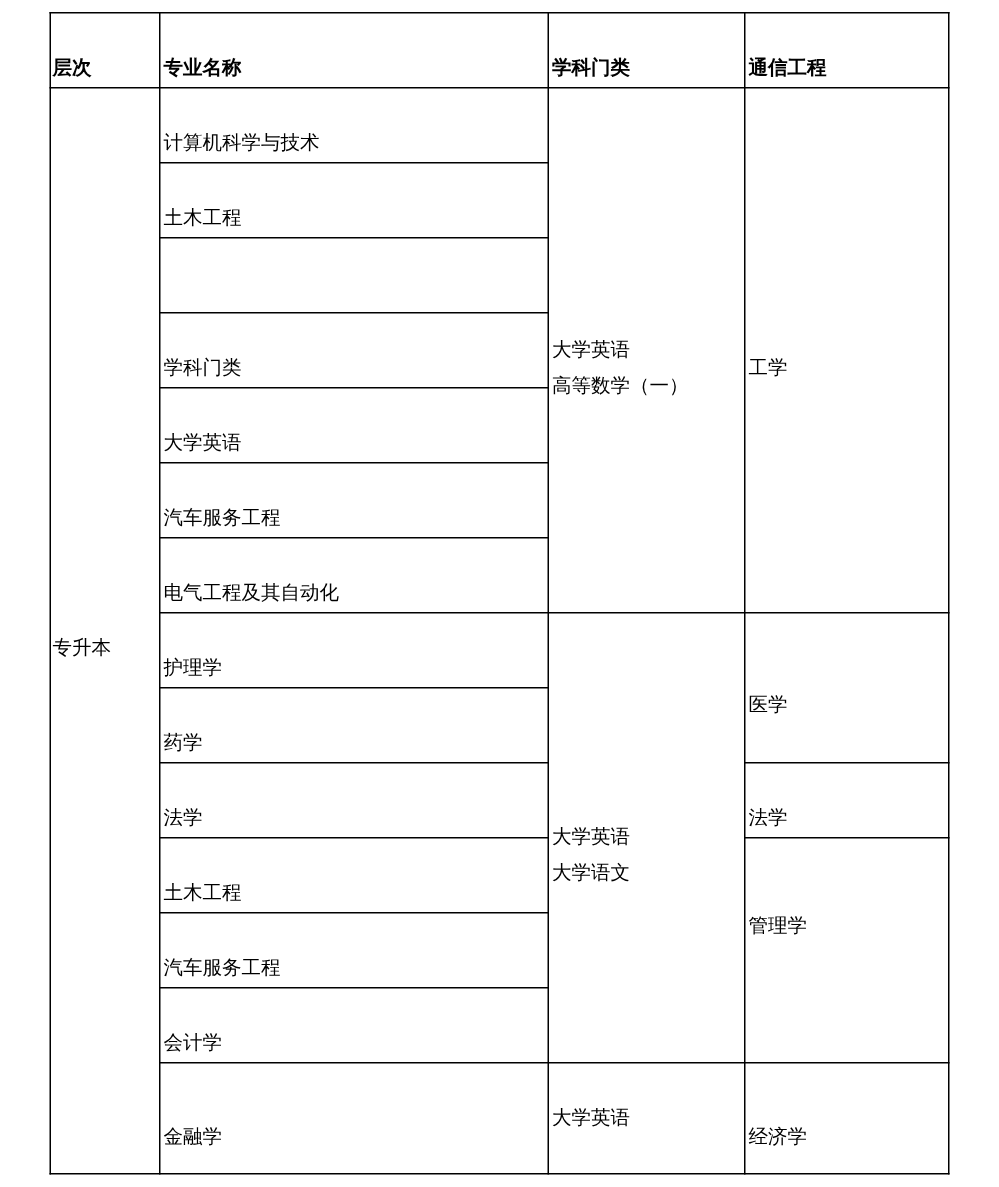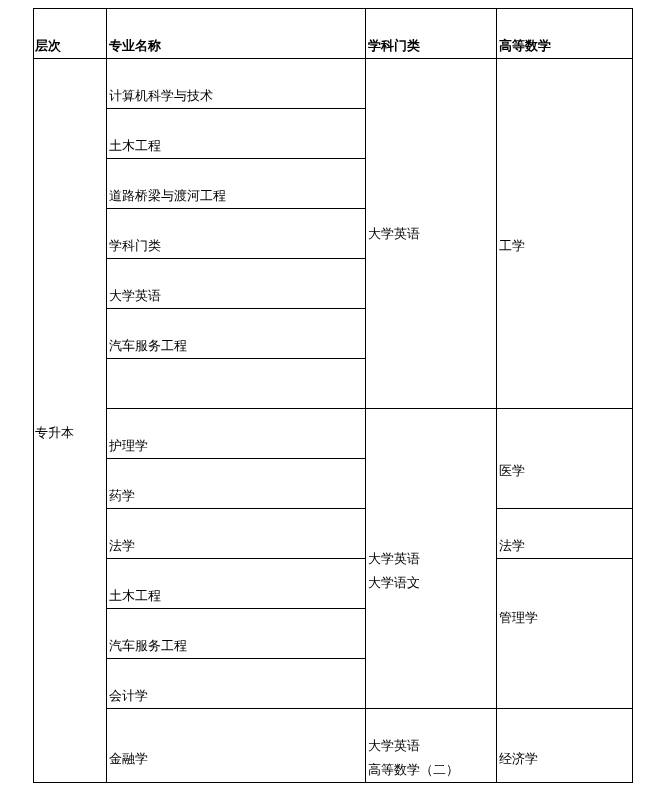--- a/index.html
+++ b/index.html
@@ -37,42 +37,42 @@
   <div class="line" style="left:463px;top:500px;width:137px;height:1px"></div>
   <div class="line" style="left:73px;top:550px;width:260px;height:1px"></div>
   <div class="line" style="left:463px;top:550px;width:137px;height:1px"></div>
   <div class="line" style="left:73px;top:600px;width:260px;height:1px"></div>
   <div class="line" style="left:73px;top:650px;width:260px;height:1px"></div>
   <div class="line" style="left:73px;top:700px;width:527px;height:1px"></div>
 
   <div class="cell hdr" style="left:2px;top:26px">层次</div>
   <div class="cell hdr" style="left:76px;top:26px">专业名称</div>
   <div class="cell hdr" style="left:335px;top:26px">学科门类</div>
-  <div class="cell hdr" style="left:466px;top:26px">高等数学</div>
+  <div class="cell hdr" style="left:466px;top:26px">通信工程</div>
 
   <div class="cell" style="left:2px;top:413px">专升本</div>
 
   <div class="cell" style="left:76px;top:76px">计算机科学与技术</div>
   <div class="cell" style="left:76px;top:126px">土木工程</div>
-  <div class="cell" style="left:76px;top:176px">道路桥梁与渡河工程</div>
   <div class="cell" style="left:76px;top:226px">学科门类</div>
   <div class="cell" style="left:76px;top:276px">大学英语</div>
   <div class="cell" style="left:76px;top:326px">汽车服务工程</div>
+  <div class="cell" style="left:76px;top:376px">电气工程及其自动化</div>
   <div class="cell" style="left:76px;top:426px">护理学</div>
   <div class="cell" style="left:76px;top:476px">药学</div>
   <div class="cell" style="left:76px;top:526px">法学</div>
   <div class="cell" style="left:76px;top:576px">土木工程</div>
   <div class="cell" style="left:76px;top:626px">汽车服务工程</div>
   <div class="cell" style="left:76px;top:676px">会计学</div>
   <div class="cell" style="left:76px;top:739px">金融学</div>
 
   <div class="cell" style="left:335px;top:214px">大学英语</div>
+  <div class="cell" style="left:335px;top:238px">高等数学（一）</div>
   <div class="cell" style="left:335px;top:539px">大学英语</div>
   <div class="cell" style="left:335px;top:563px">大学语文</div>
   <div class="cell" style="left:335px;top:726px">大学英语</div>
-  <div class="cell" style="left:335px;top:750px">高等数学（二）</div>
 
   <div class="cell" style="left:466px;top:226px">工学</div>
   <div class="cell" style="left:466px;top:451px">医学</div>
   <div class="cell" style="left:466px;top:526px">法学</div>
   <div class="cell" style="left:466px;top:598px">管理学</div>
   <div class="cell" style="left:466px;top:739px">经济学</div>
 </div>
 
 </body></html>

